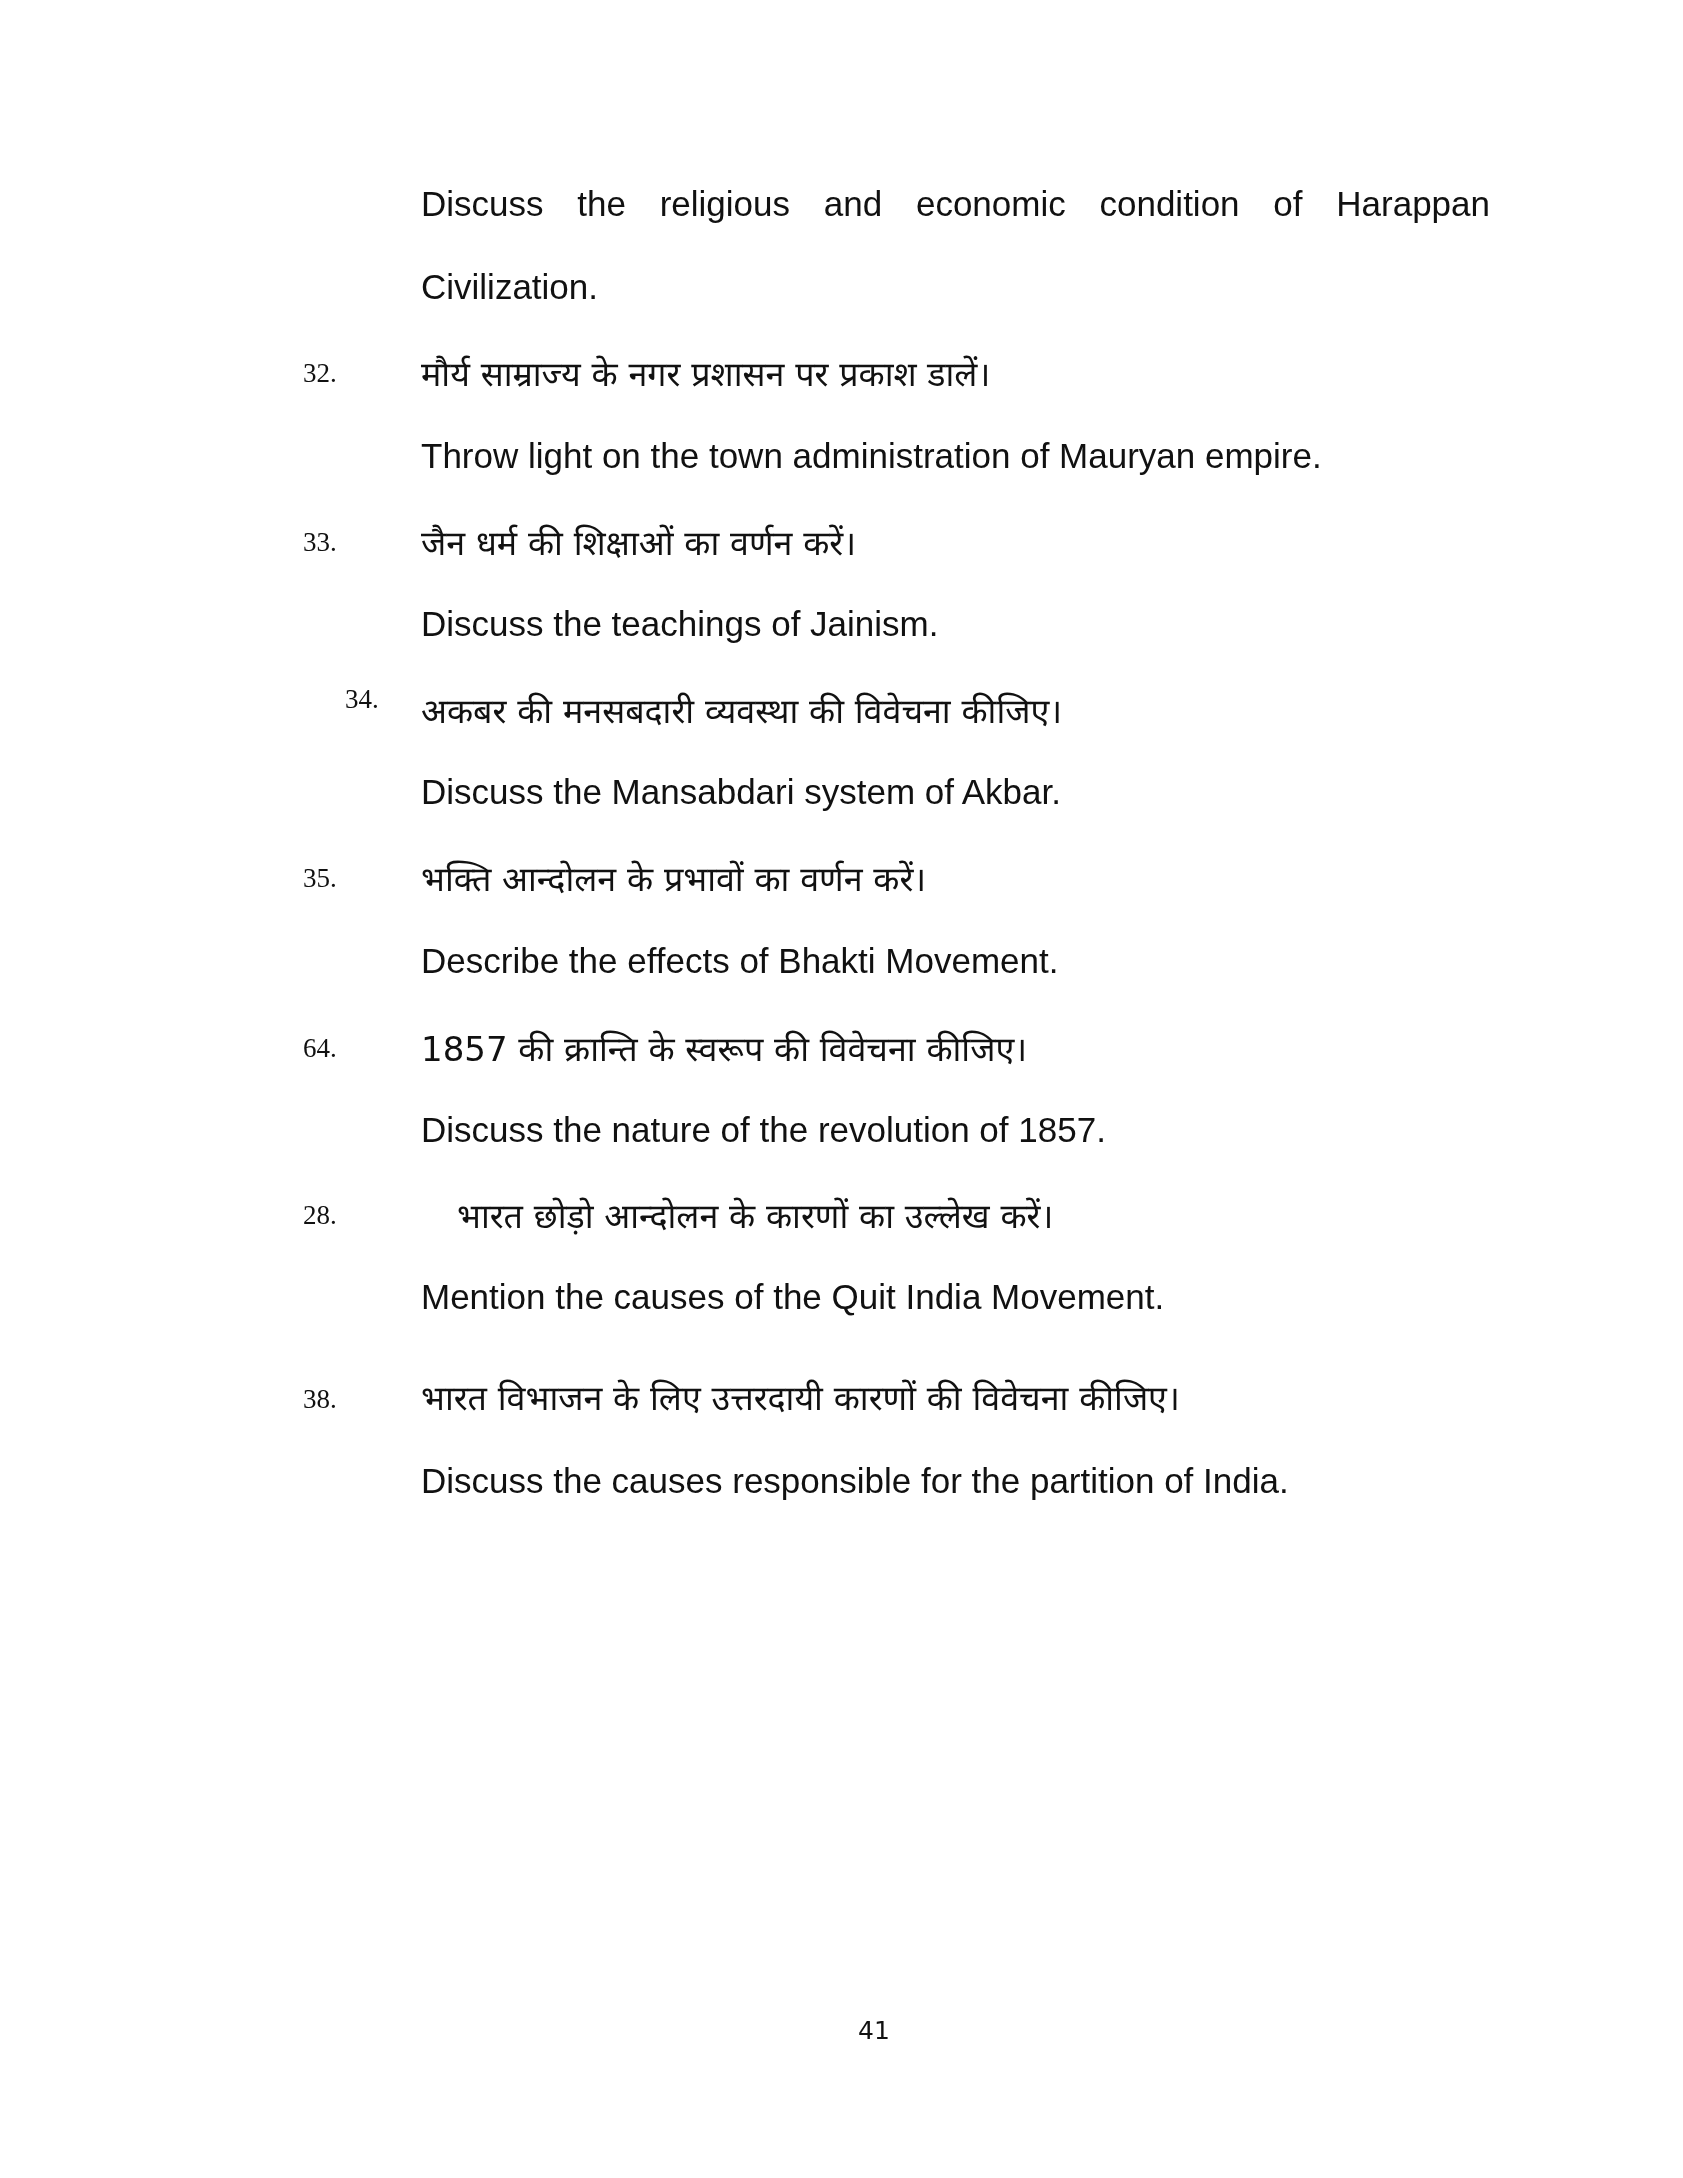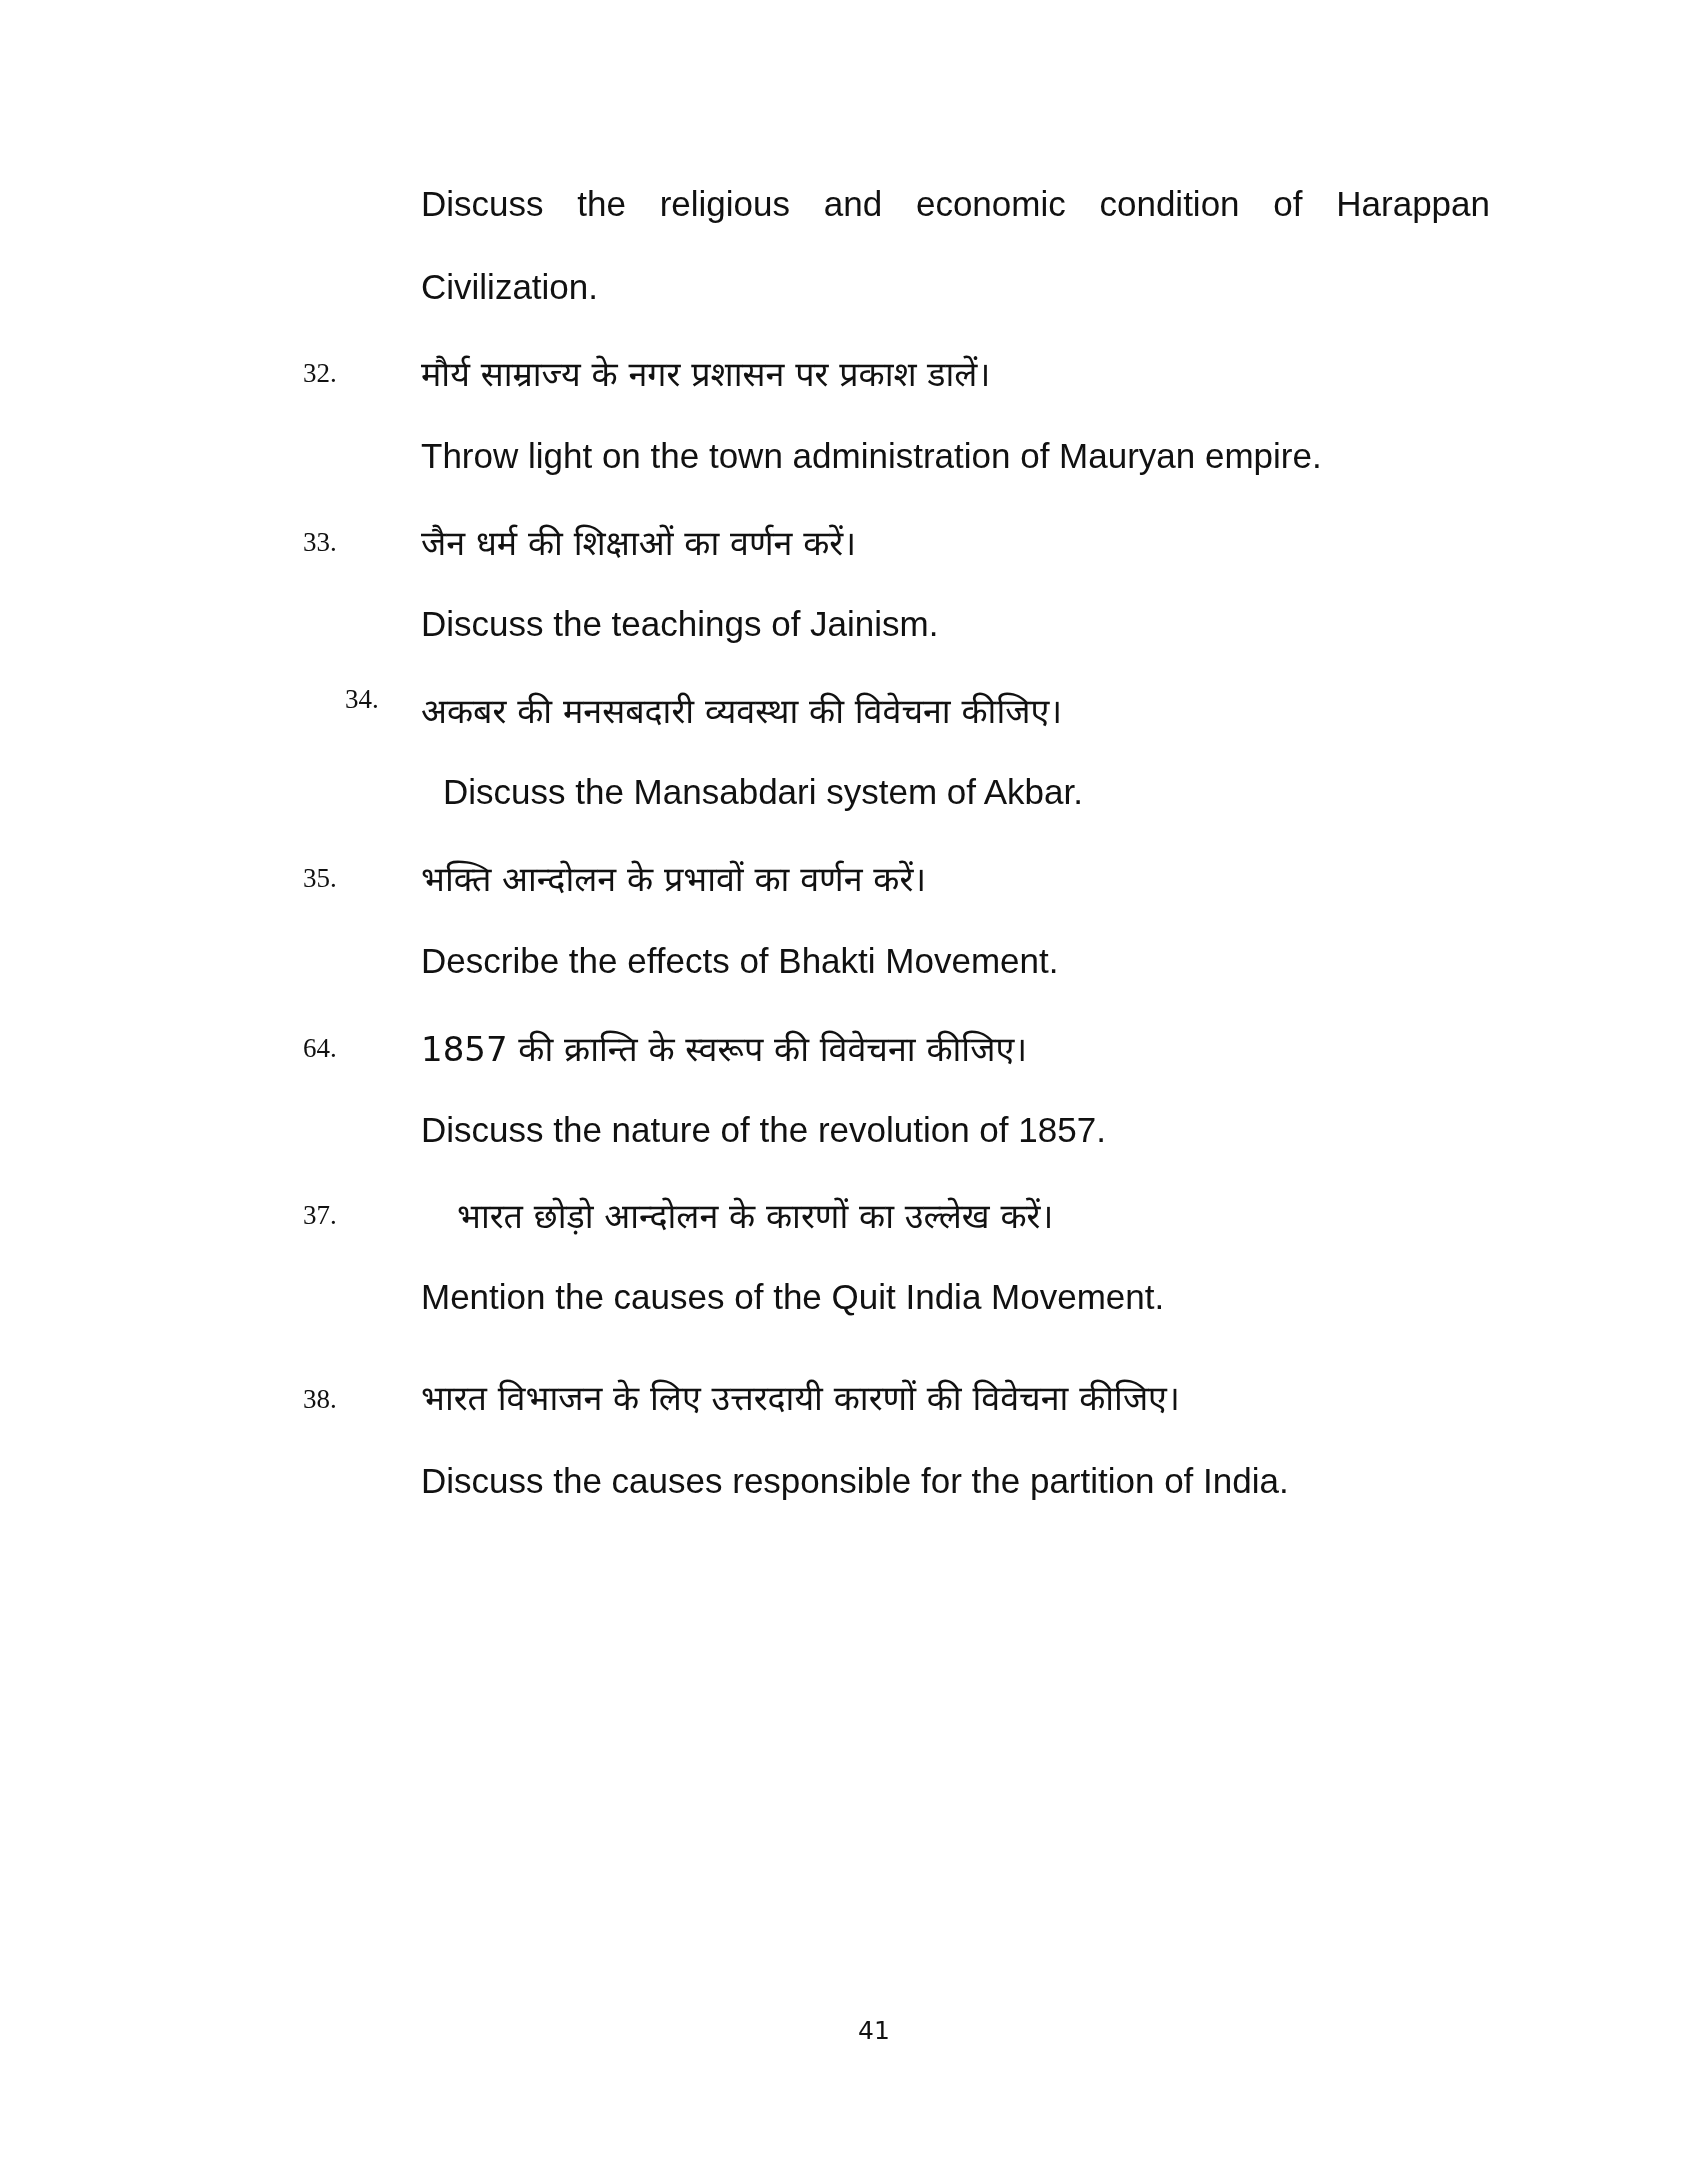--- a/index.html
+++ b/index.html
@@ -69,31 +69,31 @@
   <div class="qnum" style="top:358px;">32.</div>
   <div class="line hi" style="top:350px;">मौर्य साम्राज्य के नगर प्रशासन पर प्रकाश डालें।</div>
   <div class="line en" style="top:436px;">Throw light on the town administration of Mauryan empire.</div>
 
   <div class="qnum" style="top:527px;">33.</div>
   <div class="line hi" style="top:519px;">जैन धर्म की शिक्षाओं का वर्णन करें।</div>
   <div class="line en" style="top:604px;">Discuss the teachings of Jainism.</div>
 
   <div class="qnum" style="top:684px;margin-left:42px;">34.</div>
   <div class="line hi" style="top:687px;">अकबर की मनसबदारी व्यवस्था की विवेचना कीजिए।</div>
-  <div class="line en" style="top:772px;margin-left:22px;">Discuss the Mansabdari system of Akbar.</div>
+  <div class="line en" style="top:772px;">Discuss the Mansabdari system of Akbar.</div>
 
   <div class="qnum" style="top:863px;">35.</div>
   <div class="line hi" style="top:855px;">भक्ति आन्दोलन के प्रभावों का वर्णन करें।</div>
   <div class="line en" style="top:941px;">Describe the effects of Bhakti Movement.</div>
 
   <div class="qnum" style="top:1033px;">64.</div>
   <div class="line hi" style="top:1025px;">1857 की क्रान्ति के स्वरूप की विवेचना कीजिए।</div>
   <div class="line en" style="top:1110px;">Discuss the nature of the revolution of 1857.</div>
 
-  <div class="qnum" style="top:1200px;">37.</div>
+  <div class="qnum" style="top:1200px;">28.</div>
   <div class="line hi" style="top:1192px;margin-left:36px;">भारत छोड़ो आन्दोलन के कारणों का उल्लेख करें।</div>
   <div class="line en" style="top:1277px;">Mention the causes of the Quit India Movement.</div>
 
   <div class="qnum" style="top:1384px;">38.</div>
   <div class="line hi" style="top:1374px;">भारत विभाजन के लिए उत्तरदायी कारणों की विवेचना कीजिए।</div>
   <div class="line en" style="top:1461px;">Discuss the causes responsible for the partition of India.</div>
 
   <div class="page-number" style="top:2016px;">41</div>
 
 </div>

